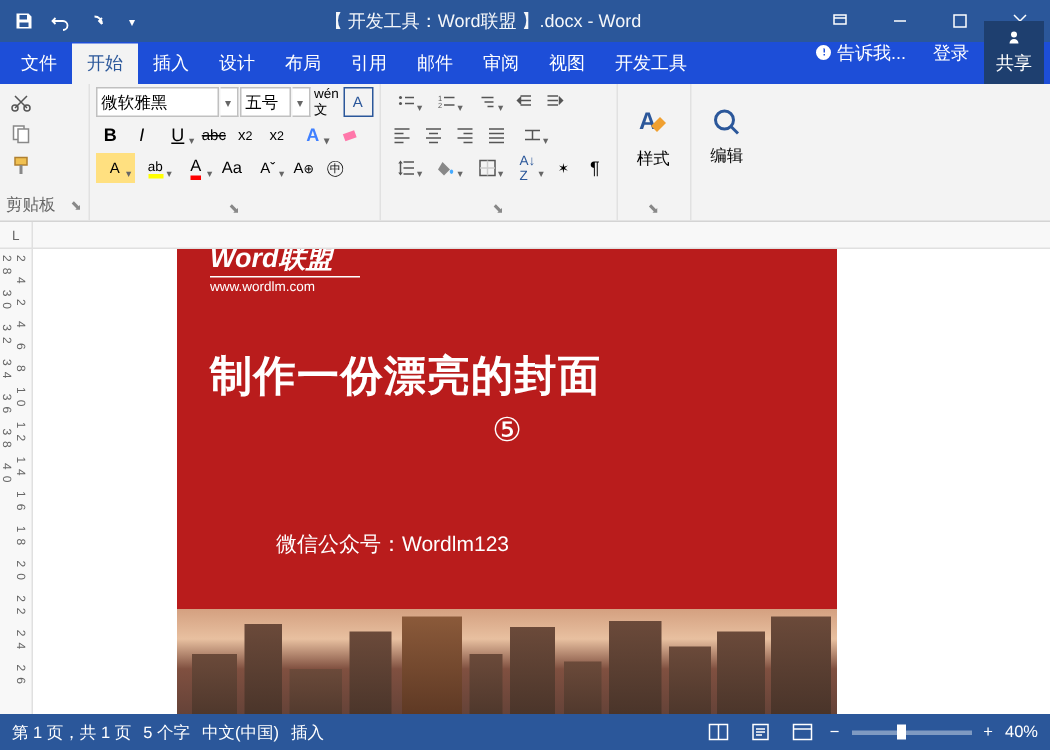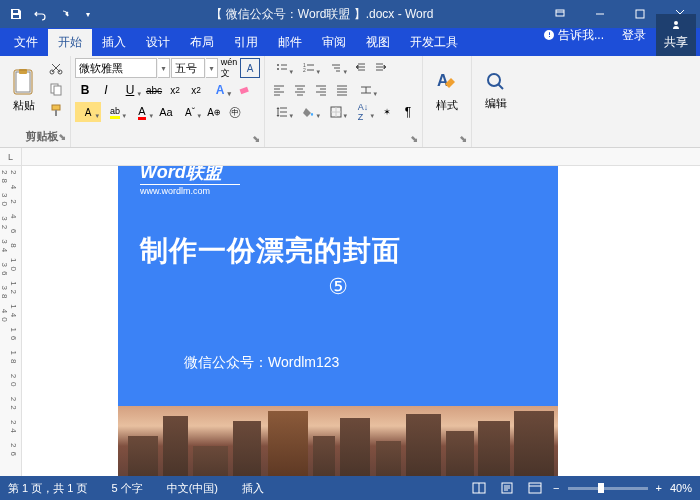--- a/index.html
+++ b/index.html
@@ -12,46 +12,46 @@
 .win-btn { width: 40px; height: 28px; display: flex; align-items: center; justify-content: center; cursor: pointer; }
 .tabs { background: #1d4ed8; height: 28px; display: flex; align-items: flex-end; color: #fff; font-size: 12px; padding: 0 4px; }
 .tab { padding: 5px 10px; cursor: pointer; }
 .tab.active { background: #f3f3f3; color: #2b579a; }
 .tab-right { margin-left: auto; display: flex; align-items: center; }
 .tell-me { display: flex; align-items: center; gap: 3px; padding: 5px 8px; }
 .share-btn { background: #1e3f6f; padding: 5px 8px; display: flex; align-items: center; gap: 3px; flex-direction: column; }
 .ribbon { background: #f3f3f3; border-bottom: 1px solid #d4d4d4; height: 92px; display: flex; }
 .group { display: flex; flex-direction: column; border-right: 1px solid #e1e1e1; padding: 2px 4px; }
 .group-content { flex: 1; display: flex; align-items: flex-start; gap: 2px; }
-.group-label { font-size: 11px; color: #666; text-align: center; padding: 1px 0; display: flex; align-items: center; justify-content: flex-end; gap: 0; font-weight: bold; }
+.group-label { font-size: 11px; color: #666; text-align: center; padding: 1px 0; display: flex; align-items: center; justify-content: center; gap: 10px; }
 .big-btn { display: flex; flex-direction: column; align-items: center; justify-content: center; width: 40px; height: 64px; cursor: pointer; font-size: 11px; gap: 2px; }
 .font-box { display: flex; flex-direction: column; gap: 2px; }
 .font-row { display: flex; gap: 1px; align-items: flex-start; }
 .combo { border: 1px solid #c0c0c0; background: #fff; height: 20px; font-size: 11px; padding: 0 3px; display: flex; align-items: center; }
 .combo-drop { border: 1px solid #c0c0c0; border-left: none; background: #fff; width: 12px; height: 20px; display: flex; align-items: center; justify-content: center; font-size: 8px; color: #666; cursor: pointer; }
 .btn-sm { width: 20px; height: 20px; display: flex; align-items: center; justify-content: center; cursor: pointer; font-size: 12px; border: 1px solid transparent; }
 .btn-drop { width: 26px; position: relative; }
 .btn-drop::after { content: "▾"; font-size: 7px; position: absolute; right: 1px; bottom: 1px; color: #666; }
 .launcher { font-size: 9px; color: #888; cursor: pointer; }
 .canvas-area { flex: 1; background: #fff; display: flex; overflow: hidden; }
 .ruler-v { width: 22px; background: #f8f8f8; border-right: 1px solid #e0e0e0; position: relative; }
 .ruler-h { height: 18px; background: #f8f8f8; border-bottom: 1px solid #e0e0e0; }
 .ruler-corner { width: 22px; height: 18px; background: #f8f8f8; border-right: 1px solid #e0e0e0; border-bottom: 1px solid #e0e0e0; font-size: 9px; display: flex; align-items: center; justify-content: center; color: #666; }
 .ruler-v-nums { position: absolute; top: 18px; left: 0; font-size: 8px; color: #666; writing-mode: vertical-rl; letter-spacing: 4px; padding-top: 4px; }
 .doc-wrap { flex: 1; display: flex; flex-direction: column; }
 .doc-body { flex: 1; position: relative; overflow: hidden; }
-.cover { position: absolute; left: 96px; top: -20px; width: 440px; height: 260px; background: #3b82f6; color: #fff; padding: 14px 22px; }
+.cover { position: absolute; left: 96px; top: -20px; width: 440px; height: 260px; background: #b91c1c; color: #fff; padding: 14px 22px; }
 .cover-logo { font-size: 18px; font-weight: bold; font-style: italic; }
 .cover-logo-under { font-size: 9px; border-top: 1px solid #fff; width: 100px; padding-top: 1px; }
 .cover-title { font-size: 28px; font-weight: bold; text-align: left; margin-top: 36px; letter-spacing: 1px; }
 .cover-num { font-size: 22px; text-align: center; margin-top: 4px; }
 .cover-footer { font-size: 14px; margin-top: 54px; margin-left: 44px; }
 .city-img { position: absolute; left: 96px; top: 240px; width: 440px; height: 100px; background: linear-gradient(180deg,#d4a080 0%,#e8c0a0 20%,#805040 40%,#4a3530 100%); overflow: hidden; }
 .building { position: absolute; bottom: 0; background: linear-gradient(180deg,#6b4a3a,#3a2a22); }
-.statusbar { height: 24px; background: #2b579a; color: #fff; display: flex; align-items: center; font-size: 11px; padding: 0 8px; gap: 24px; }
+.statusbar { height: 24px; background: #2b579a; color: #fff; display: flex; align-items: center; font-size: 11px; padding: 0 8px; gap: 8px; }
 .sb-right { margin-left: auto; display: flex; align-items: center; gap: 8px; }
 .view-btn { width: 20px; height: 18px; display: flex; align-items: center; justify-content: center; cursor: pointer; }
 .zoom-slider { width: 80px; height: 3px; background: rgba(255,255,255,0.4); position: relative; }
 .zoom-thumb { position: absolute; width: 6px; height: 10px; background: #fff; top: -4px; left: 30px; }
 svg { display: block; }
 </style>
 </head>
 <body>
 
 <div class="titlebar">
@@ -66,21 +66,21 @@
           <path fill="none" stroke="#fff" stroke-width="1.2" d="M4 5L2 7l2 2M2 7h7a3 3 0 010 6"></path>
         </svg>
       </span>
     <span class="qat-icon">
         <svg width="14" height="14" viewBox="0 0 14 14">
           <path fill="none" stroke="#fff" stroke-width="1.2" d="M6 4a5 5 0 015 5M11 9l-2-2 2-2"></path>
         </svg>
       </span>
     <span class="qat-icon" style="font-size:8px;color:#fff;">▾</span>
   </div>
-  <div class="title-text">【 微信公众号：Word联盟 】.docx - Word</div>
+  <div class="title-text">【 开发工具：Word联盟 】.docx - Word</div>
   <div class="win-controls">
     <div class="win-btn">
         <svg width="10" height="10">
           <rect x="1" y="1" width="8" height="6" fill="none" stroke="#fff"></rect>
           <path stroke="#fff" d="M1 3h8"></path>
         </svg>
       </div>
     <div class="win-btn">
         <svg width="10" height="10">
           <path stroke="#fff" d="M1 5h8"></path>
@@ -123,28 +123,20 @@
           <path fill="#fff" d="M6 2a2 2 0 100 4 2 2 0 000-4zM3 10a3 3 0 016 0H3z"></path>
         </svg>
       <span>共享</span>
     </div>
   </div>
 </div>
 
 <div class="ribbon">
   <div class="group">
     <div class="group-content">
-      <div class="big-btn">
-        <svg width="24" height="28">
-            <rect x="4" y="4" width="14" height="20" fill="#fff" stroke="#888"></rect>
-            <rect x="7" y="1" width="8" height="5" rx="1" fill="#d0a040"></rect>
-            <rect x="2" y="2" width="18" height="24" fill="none" stroke="#b08030" rx="2"></rect>
-          </svg>
-        <span>粘贴</span>
-      </div>
       <div style="display:flex;flex-direction:column;gap:1px;">
         <div class="btn-sm">
             <svg width="14" height="14">
               <path stroke="#555" fill="none" d="M3 3l8 8M11 3L3 11"></path>
               <circle cx="3" cy="11" r="2" fill="none" stroke="#555"></circle>
               <circle cx="11" cy="11" r="2" fill="none" stroke="#555"></circle>
             </svg>
           </div>
         <div class="btn-sm">
             <svg width="14" height="14">

